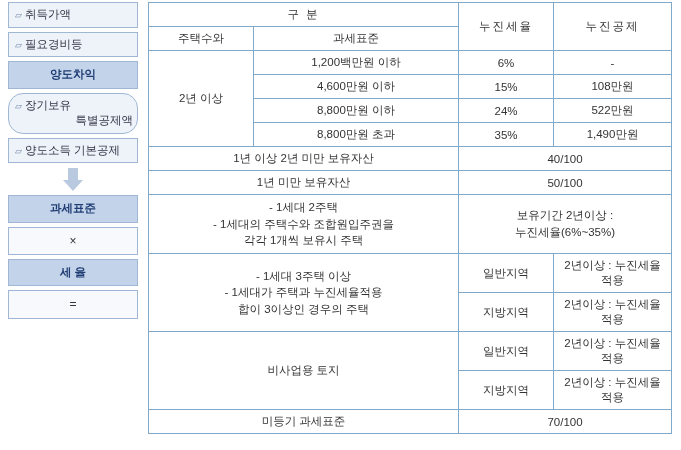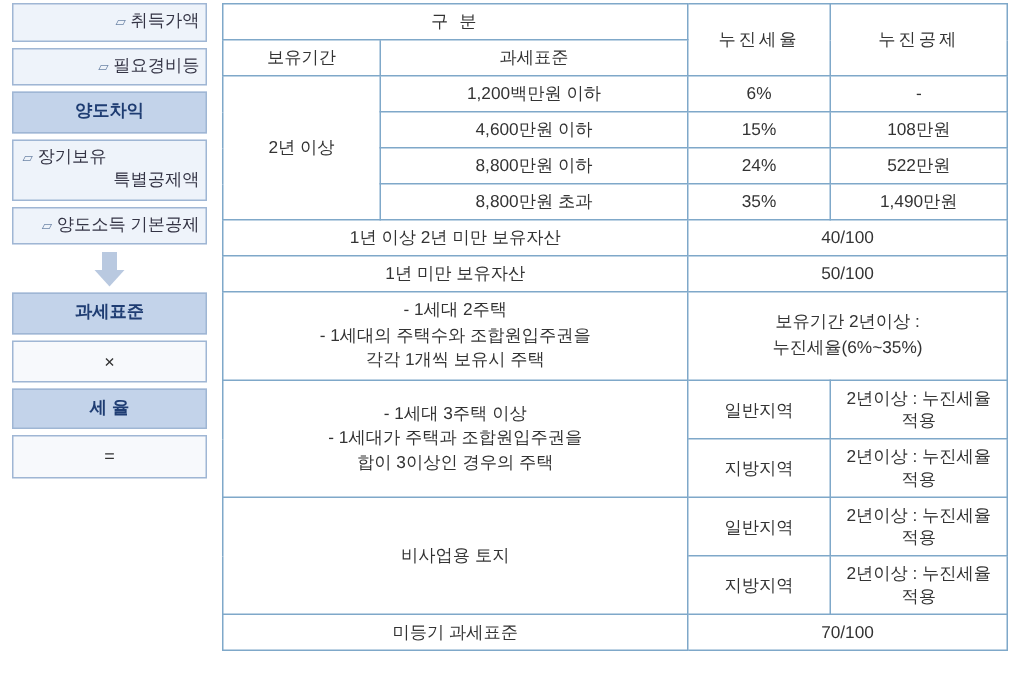--- a/index.html
+++ b/index.html
@@ -40,37 +40,38 @@
     padding: 4px 2px;
   }
   .lbox.head {
     background: #c3d3ea;
     font-weight: bold;
     color: #1f3d73;
     padding: 5px 2px;
   }
   .lbox.item {
     background: #eef3fa;
-    text-align: right;
+    text-align: left;
     padding: 4px 4px 4px 6px;
     color: #334;
   }
   .lbox.item .bullet {
     color: #6f86a8;
     font-size: 9px;
     margin-right: 3px;
   }
   .lbox.plain {
     background: #f7f9fc;
     font-size: 12px;
     color: #333;
     padding: 5px 2px;
   }
   .lbox.item.two-line {
     text-align: left;
+    border-radius: 15px;
   }
   .lbox.item.two-line .l2 {
     display: block;
     padding-left: 13px;
     text-align: right;
   }
   .arrow-wrap {
     width: 130px;
     height: 26px;
     display: flex;
@@ -180,21 +181,21 @@
         <col style="width:95px">
         <col style="width:118px">
       </colgroup>
       <tbody>
         <tr>
           <th class="hdr" colspan="2">구      분</th>
           <th class="hdr" rowspan="2">누진세율</th>
           <th class="hdr" rowspan="2">누진공제</th>
         </tr>
         <tr>
-          <th class="hdr2">보유기간</th>
+          <th class="hdr2">주택수와</th>
           <th class="hdr2">과세표준</th>
         </tr>
 
         <tr>
           <td rowspan="4">2년 이상</td>
           <td>1,200백만원 이하</td>
           <td>6%</td>
           <td class="num-right">-</td>
         </tr>
         <tr>
@@ -230,21 +231,21 @@
           </td>
           <td colspan="2" class="small-note">
             <div>보유기간 2년이상 :</div>
             <div>누진세율(6%~35%)</div>
           </td>
         </tr>
 
         <tr>
           <td colspan="2" rowspan="2" class="left-pad small-note">
             <div>- 1세대 3주택 이상</div>
-            <div>- 1세대가 주택과 조합원입주권을</div>
+            <div>- 1세대가 주택과 누진세율적용</div>
             <div>  합이 3이상인 경우의 주택</div>
           </td>
           <td>일반지역</td>
           <td>2년이상 : 누진세율적용</td>
         </tr>
         <tr>
           <td>지방지역</td>
           <td>2년이상 : 누진세율적용</td>
         </tr>
 

